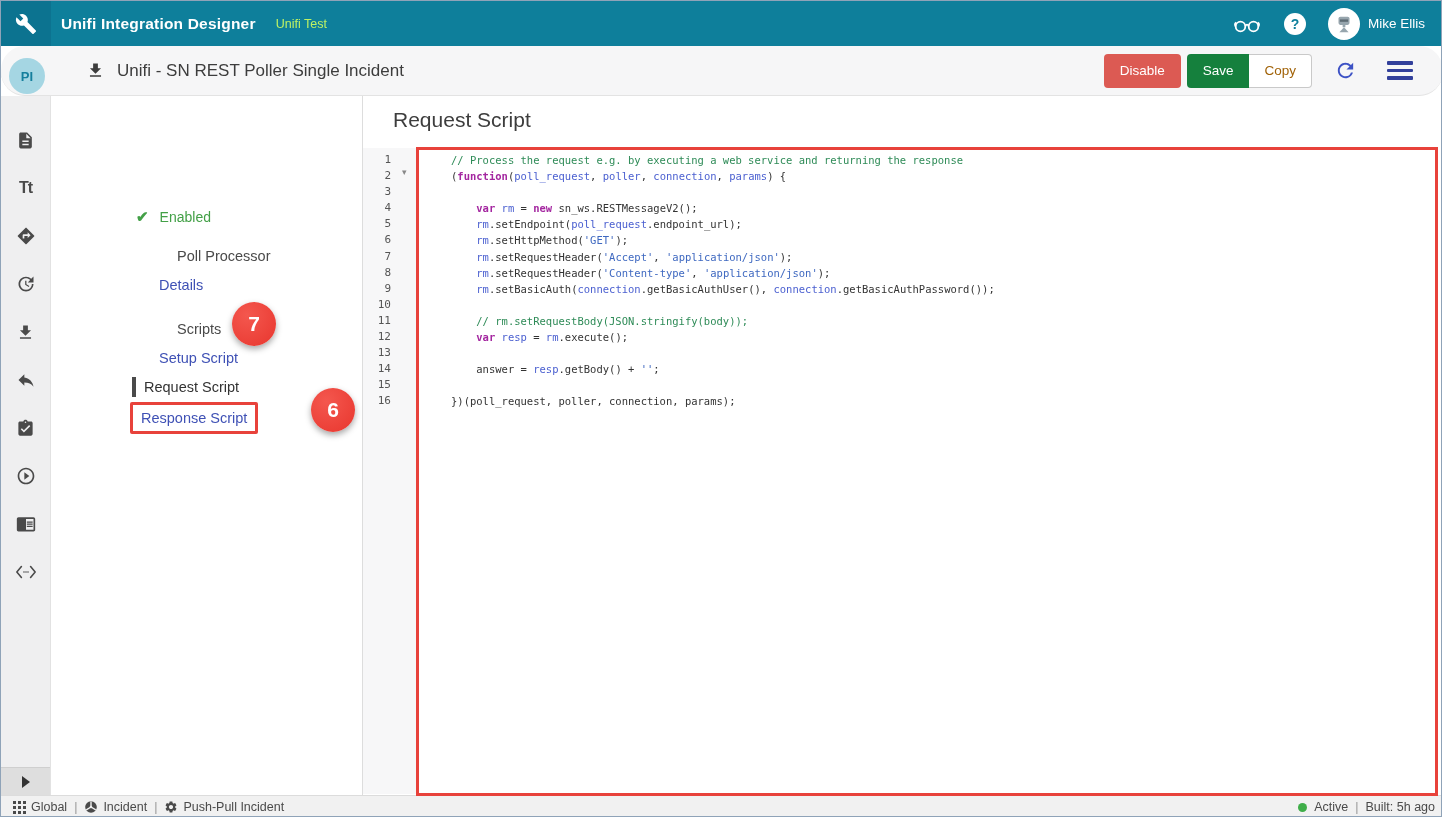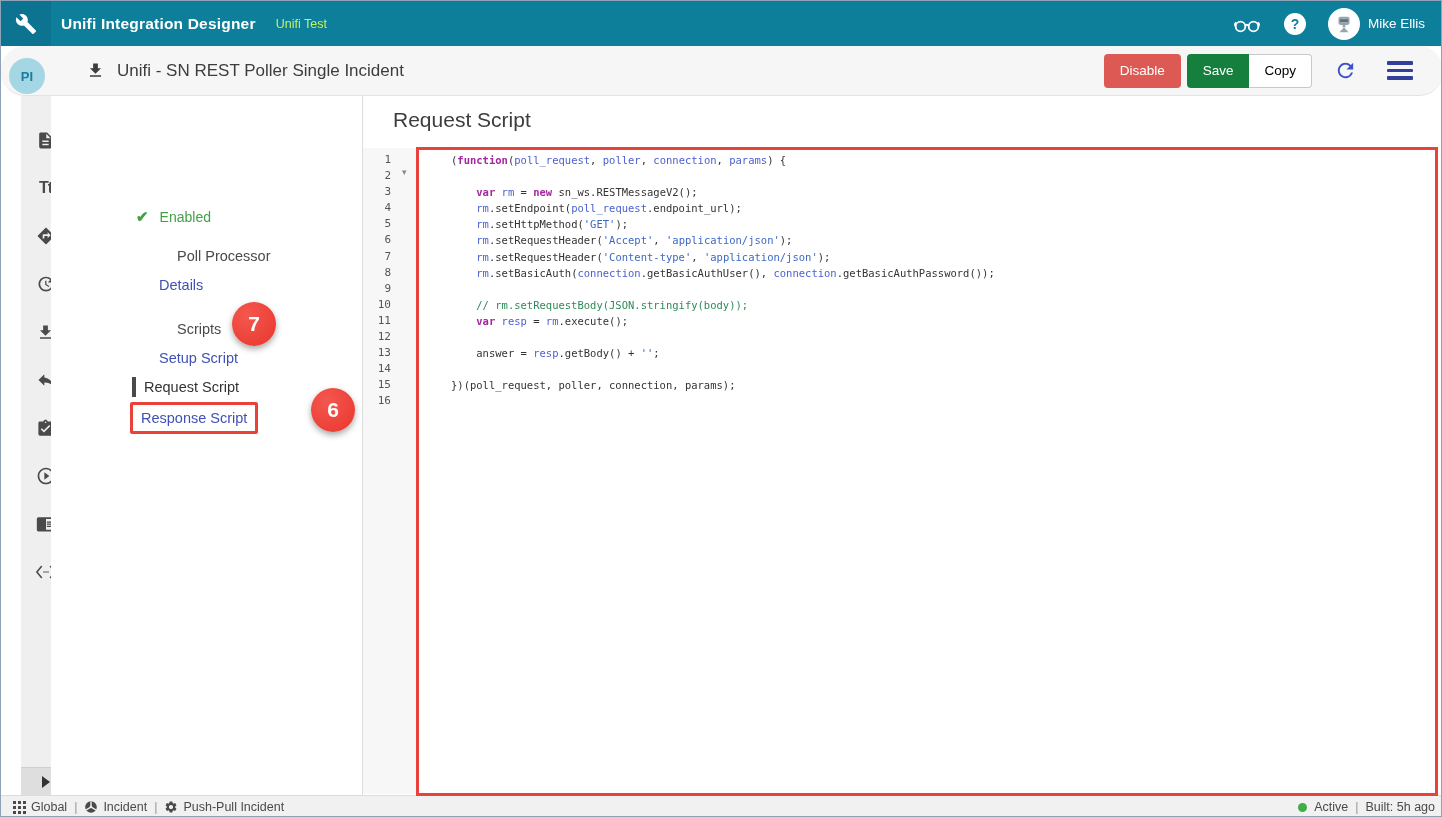--- a/index.html
+++ b/index.html
@@ -28,35 +28,35 @@
   
   .header { position:absolute; left:0; top:45px; width:1442px; height:50px;
     background:#f6f6f7; border-bottom:1px solid #e3e3e3; display:flex; align-items:center;border-radius:24px; }
   .doc-title { font-size:17px; color:#3d3d3d; margin-left:12px; }
   .header .dl-icon { margin-left:85px; display:flex; }
   .header-right { margin-left:auto; display:flex; align-items:center; padding-right:16px; }
   .btn { height:34px; padding:0 15px; font-size:13.5px; font-family:inherit;
     border:1px solid transparent; cursor:pointer; }
   .btn-disable { background:#dc5a53; color:#fff; border-radius:4px; margin-right:6px; }
   .btn-save { background:#15803d; color:#fff; border-radius:4px 0 0 4px; }
-  .btn-copy { background:#fff; color:#000000; border:1px solid #c9c9c9; border-left:none;
+  .btn-copy { background:#fff; color:#a16207; border:1px solid #c9c9c9; border-left:none;
     border-radius:0 4px 4px 0; }
   .refresh-btn { margin:0 30px 0 22px; background:none; border:none; cursor:pointer; display:flex; }
   .menu-btn { background:none; border:none; cursor:pointer; display:flex; flex-direction:column;
     gap:4px; margin-right:14px; }
   .menu-btn span { width:26px; height:3.5px; background:#32409b; border-radius:1px; display:block; }
 
   
   .pi-avatar { position:absolute; left:8px; top:57px; width:36px; height:36px; border-radius:50%;
     background:#a5d6e3; color:#157f9d; font-weight:bold; font-size:13px;
     display:flex; align-items:center; justify-content:center; z-index:12; }
 
   
   .rail { position:absolute; left:0; top:95px; width:50px; height:700px; background:#efeff0;
-    border-right:1px solid #e2e2e2;margin-left:20px; }
+    border-right:1px solid #e2e2e2; }
   .rail-icons { display:flex; flex-direction:column; align-items:center; padding-top:34px; gap:28px; }
   .rail-icons .ricon { width:22px; height:20px; display:flex; align-items:center; justify-content:center;
     cursor:pointer; color:#4a4a4a; }
   .tt-glyph { font-size:16px; font-weight:bold; color:#4a4a4a; letter-spacing:-1px; line-height:20px; }
   .expand-btn { position:absolute; left:0; top:671px; width:49px; height:28px; background:#dedede;
     border-top:1px solid #cfcfcf; display:flex; align-items:center; justify-content:center; cursor:pointer; }
   .expand-btn .tri { width:0; height:0; border-top:6px solid transparent; border-bottom:6px solid transparent;
     border-left:8px solid #333; }
 
   
@@ -270,20 +270,21 @@
       <div class="gnum">11</div>
       <div class="gnum">12</div>
       <div class="gnum">13</div>
       <div class="gnum">14</div>
       <div class="gnum">15</div>
       <div class="gnum">16</div>
     </div>
   <div class="fold-marker">▾</div>
   <div class="code-area">
     <div>
+        <div class="cline"><span class="tk-com">// Process the request e.g. by executing a web service and returning the response</span></div>
         <div class="cline"><span class="tk-pln">(</span><span class="tk-kw">function</span><span class="tk-pln">(</span><span class="tk-vr">poll_request</span><span class="tk-pln">, </span><span class="tk-vr">poller</span><span class="tk-pln">, </span><span class="tk-vr">connection</span><span class="tk-pln">, </span><span class="tk-vr">params</span><span class="tk-pln">) {</span></div>
         <div class="cline"> </div>
         <div class="cline"><span class="tk-pln">    </span><span class="tk-kw">var</span><span class="tk-pln"> </span><span class="tk-vr">rm</span><span class="tk-pln"> = </span><span class="tk-kw">new</span><span class="tk-pln"> sn_ws.RESTMessageV2();</span></div>
         <div class="cline"><span class="tk-pln">    </span><span class="tk-vr">rm</span><span class="tk-pln">.setEndpoint(</span><span class="tk-vr">poll_request</span><span class="tk-pln">.endpoint_url);</span></div>
         <div class="cline"><span class="tk-pln">    </span><span class="tk-vr">rm</span><span class="tk-pln">.setHttpMethod(</span><span class="tk-str">'GET'</span><span class="tk-pln">);</span></div>
         <div class="cline"><span class="tk-pln">    </span><span class="tk-vr">rm</span><span class="tk-pln">.setRequestHeader(</span><span class="tk-str">'Accept'</span><span class="tk-pln">, </span><span class="tk-str">'application/json'</span><span class="tk-pln">);</span></div>
         <div class="cline"><span class="tk-pln">    </span><span class="tk-vr">rm</span><span class="tk-pln">.setRequestHeader(</span><span class="tk-str">'Content-type'</span><span class="tk-pln">, </span><span class="tk-str">'application/json'</span><span class="tk-pln">);</span></div>
         <div class="cline"><span class="tk-pln">    </span><span class="tk-vr">rm</span><span class="tk-pln">.setBasicAuth(</span><span class="tk-vr">connection</span><span class="tk-pln">.getBasicAuthUser(), </span><span class="tk-vr">connection</span><span class="tk-pln">.getBasicAuthPassword());</span></div>
         <div class="cline"> </div>
         <div class="cline"><span class="tk-pln">    </span><span class="tk-com">// rm.setRequestBody(JSON.stringify(body));</span></div>

